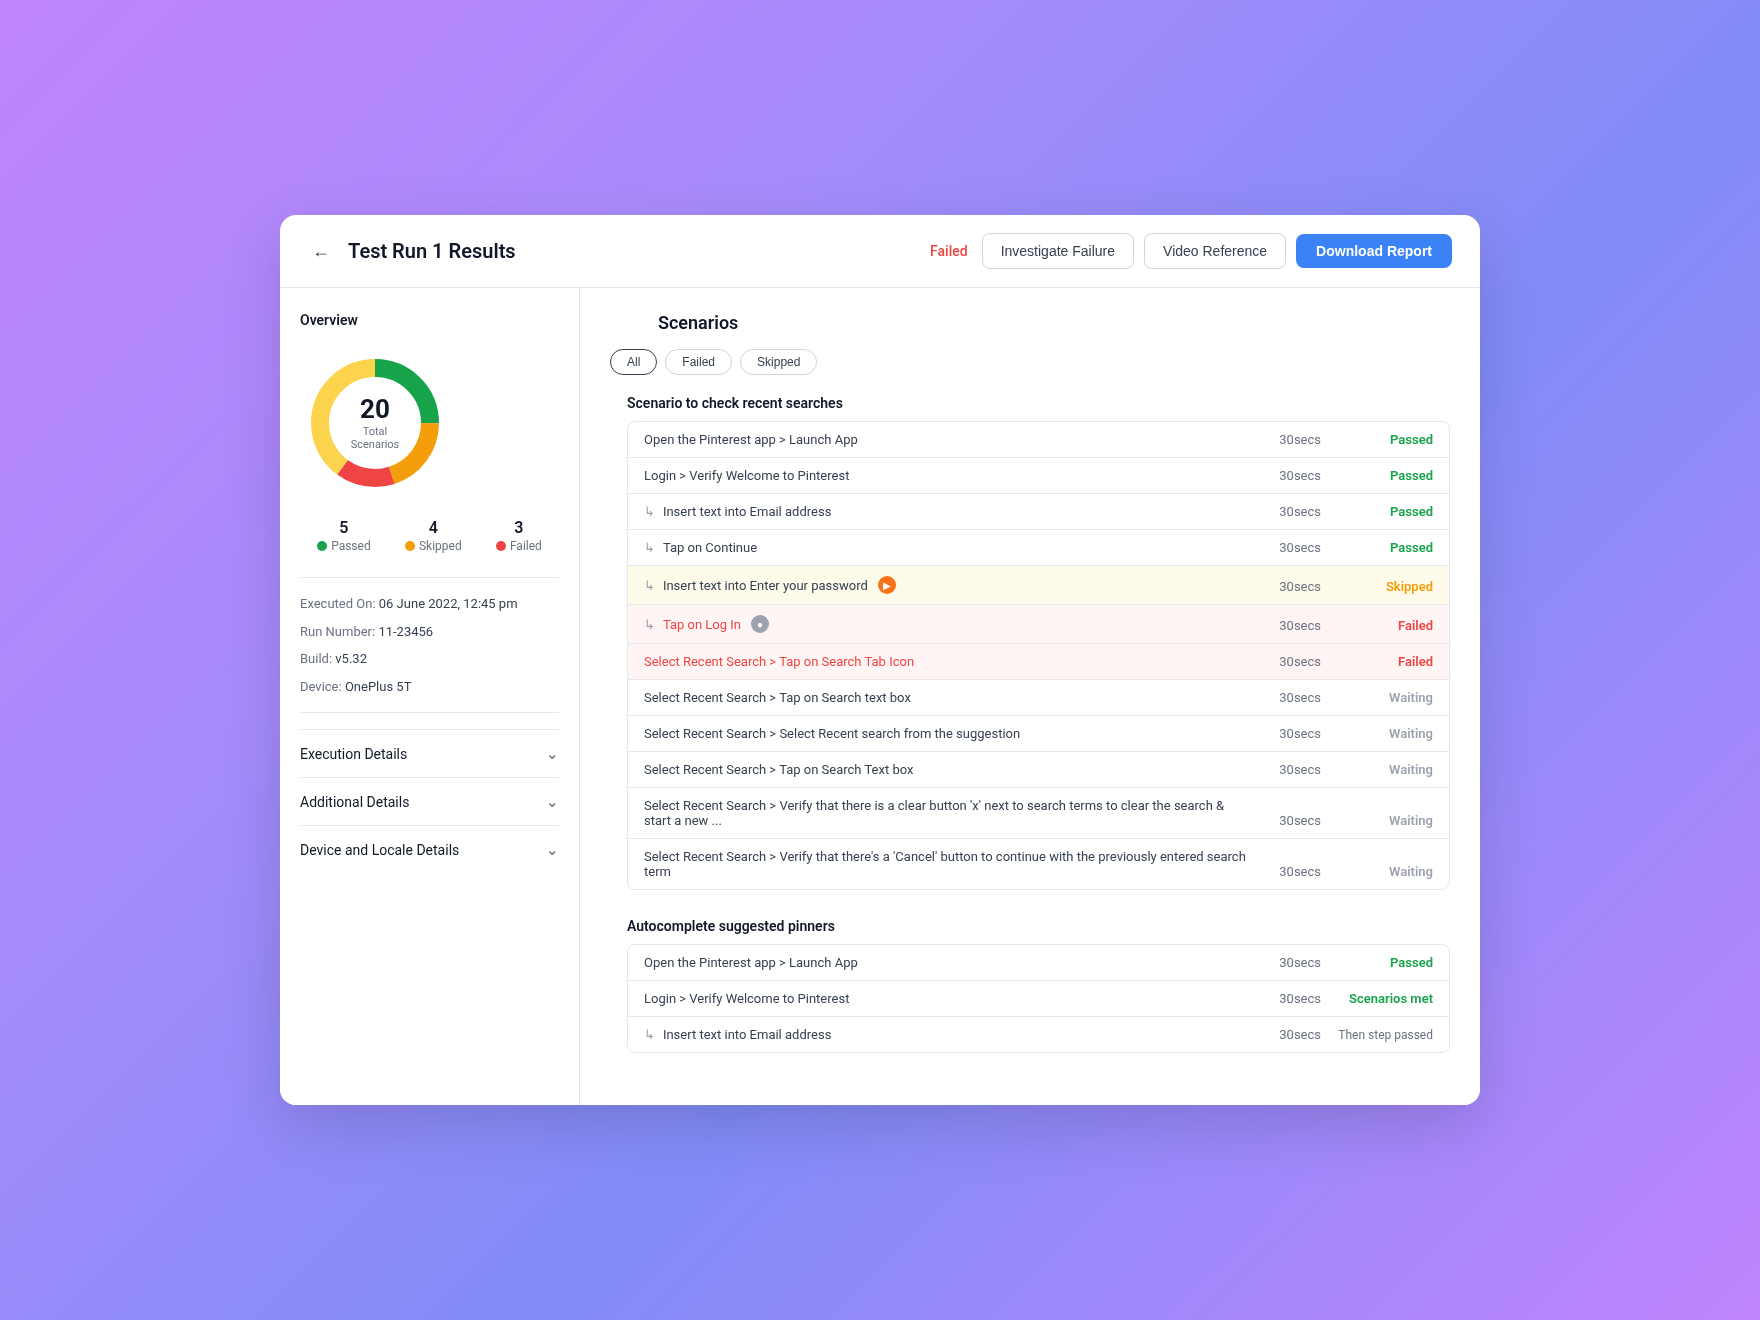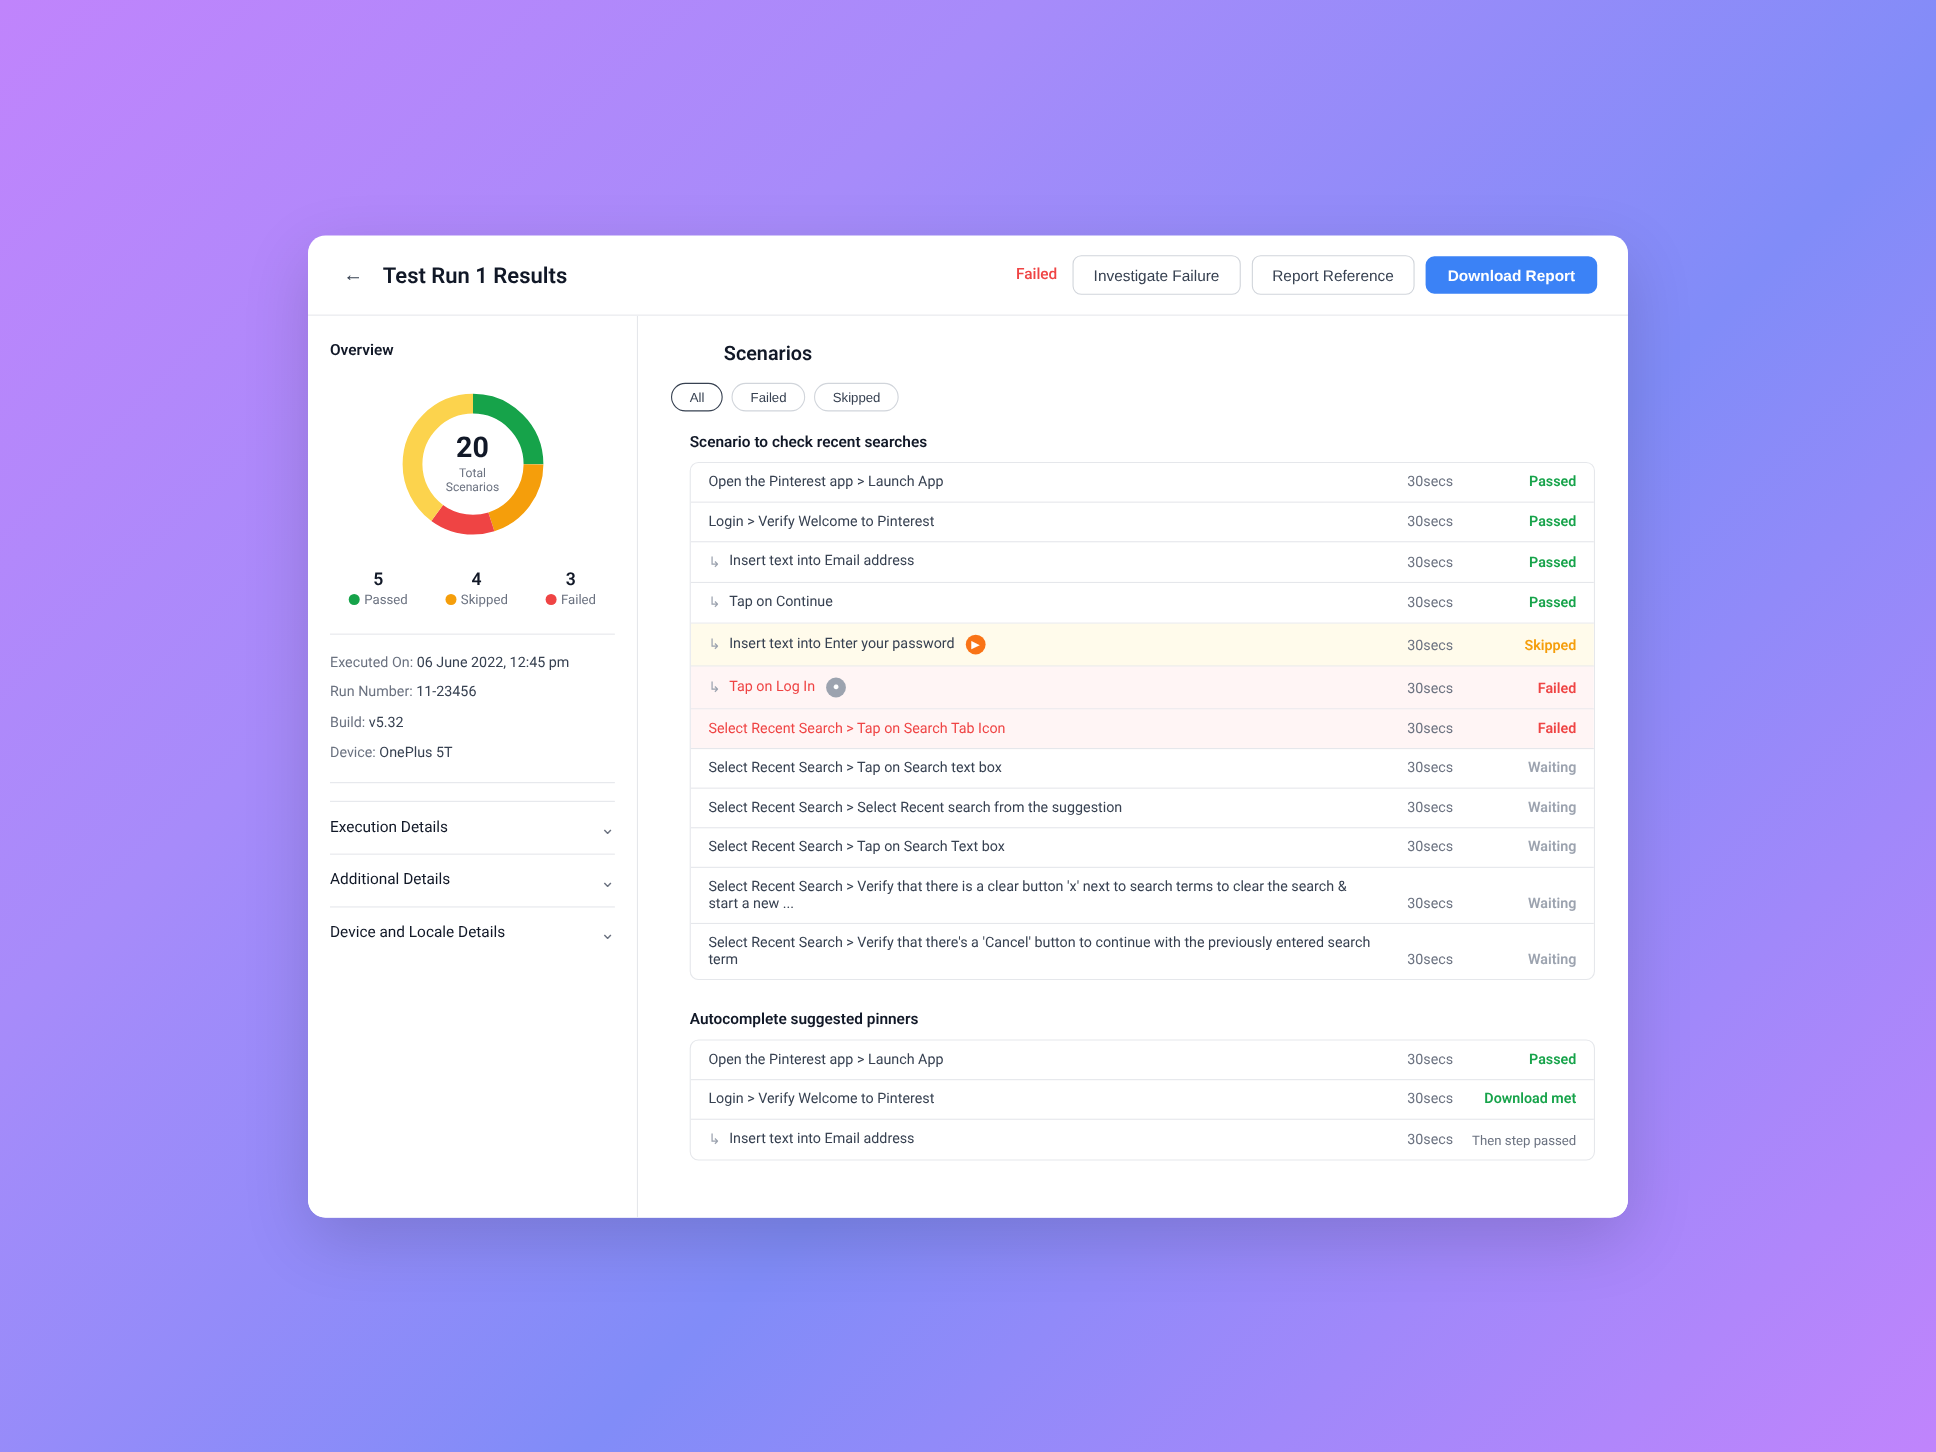--- a/index.html
+++ b/index.html
@@ -97,21 +97,20 @@
     .overview-title {
       font-size: 14px;
       font-weight: 600;
       color: #111827;
       margin-bottom: 20px;
     }
 
     
     .donut-container {
       display: flex;
-      justify-content: center;
       margin-bottom: 20px;
     }
     .donut-wrap {
       position: relative;
       width: 150px;
       height: 150px;
     }
     .donut-wrap svg {
       transform: rotate(-90deg);
     }
@@ -334,21 +333,21 @@
 <div class="main-card">
 
   <div class="header">
     <button class="back-btn">
       <span>←</span>
     </button>
     <span class="header-title">Test Run 1 Results</span>
     <span class="status-badge">Failed</span>
     <div class="header-actions">
       <button class="btn-outline">Investigate Failure</button>
-      <button class="btn-outline">Report Reference</button>
+      <button class="btn-outline">Video Reference</button>
       <button class="btn-primary">Download Report</button>
     </div>
   </div>
 
   <div class="body-layout">
 
     <div class="sidebar">
       <div class="overview-title">Overview</div>
 
       <div class="donut-container">
@@ -534,21 +533,21 @@
                   <span>Open the Pinterest app  &gt;  Launch App</span>
                 </span>
                 <span class="scenario-duration">30secs</span>
                 <span class="scenario-status status-passed">Passed</span>
               </div>
               <div class="scenario-row">
                 <span class="scenario-name">
                   <span>Login  &gt;  Verify Welcome to Pinterest</span>
                 </span>
                 <span class="scenario-duration">30secs</span>
-                <span class="scenario-status status-condition">Download met</span>
+                <span class="scenario-status status-condition">Scenarios met</span>
               </div>
               <div class="scenario-row">
                 <span class="scenario-name">
                   <span class="indent-icon">↳</span>
                   <span>Insert text into Email address</span>
                 </span>
                 <span class="scenario-duration">30secs</span>
                 <span class="scenario-status status-then">Then step passed</span>
               </div>
             </div>

